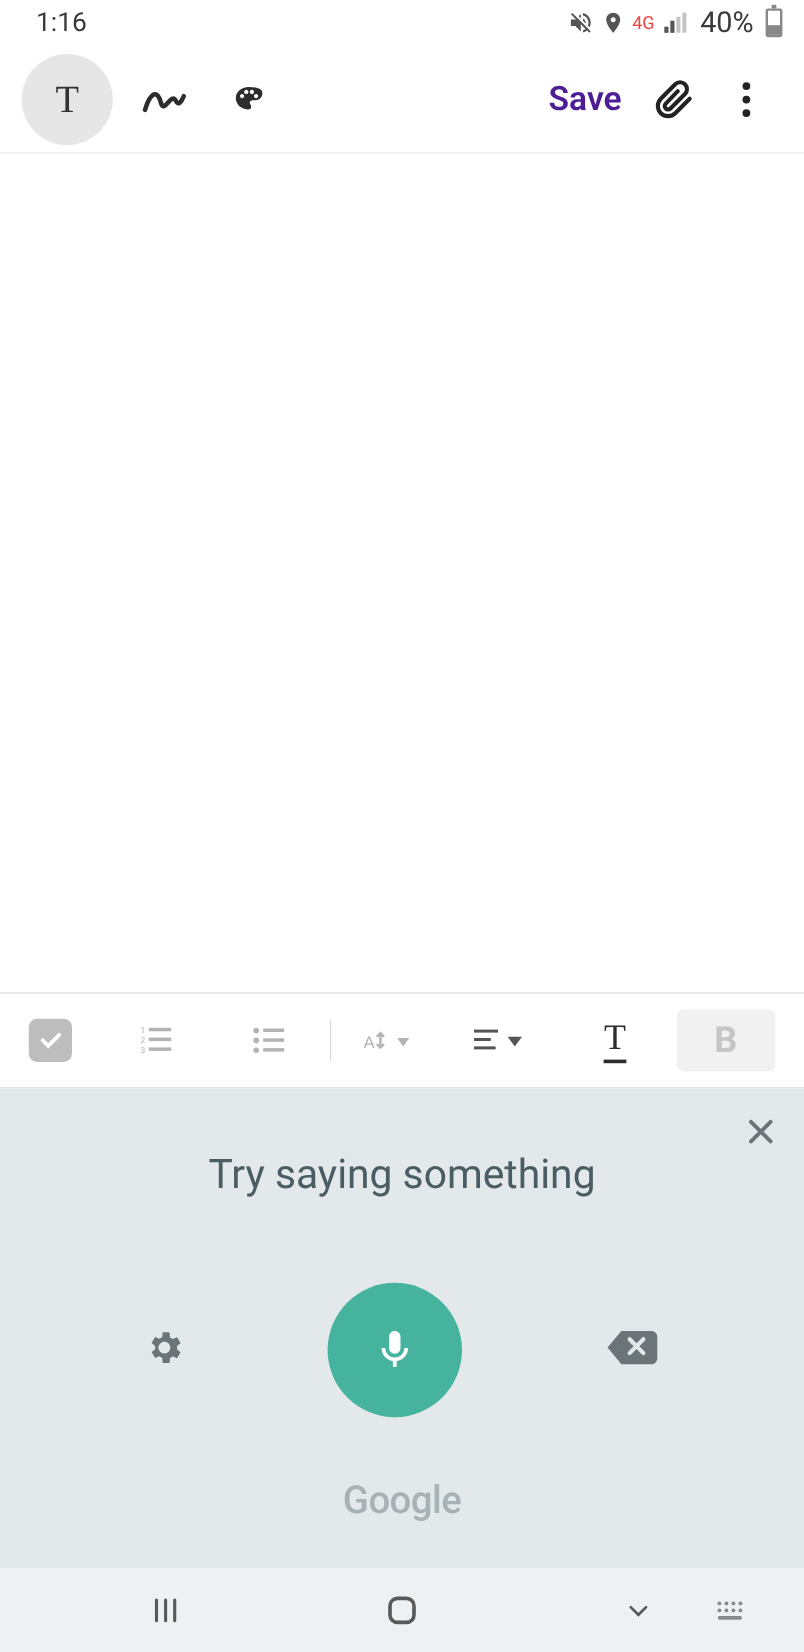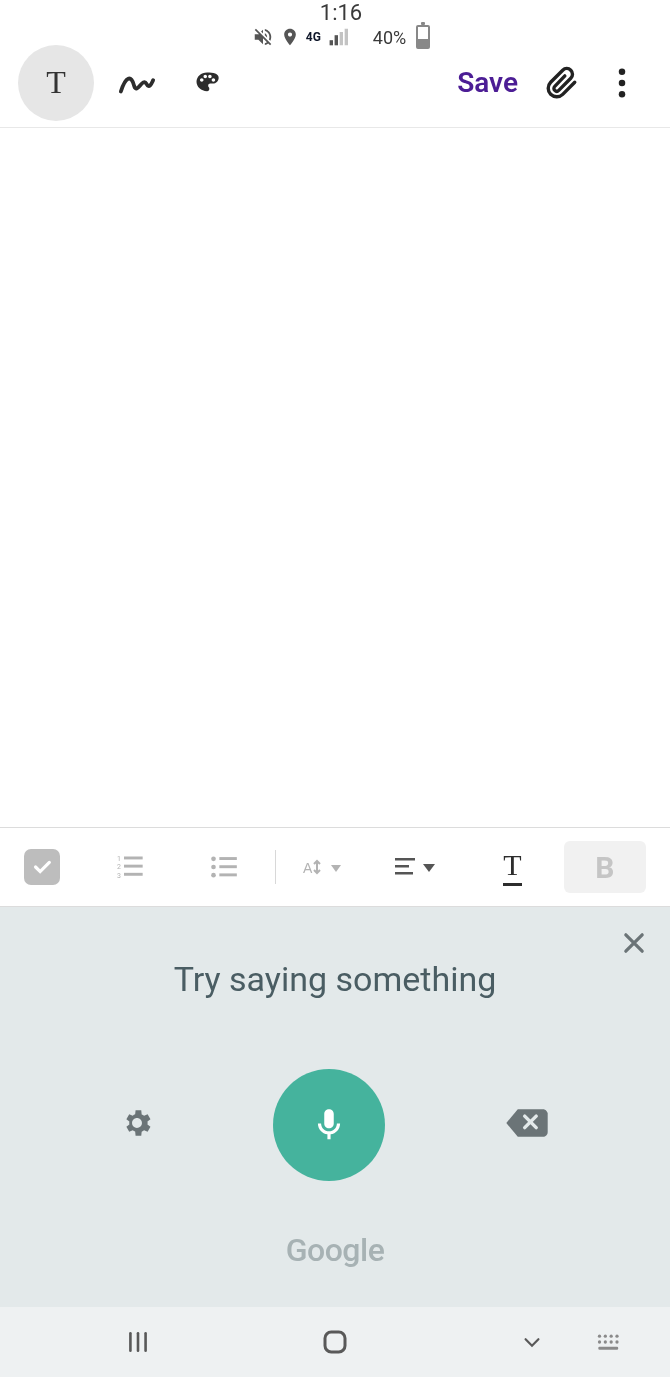--- a/index.html
+++ b/index.html
@@ -13,27 +13,26 @@
     position: relative;
     overflow: hidden;
   }
   
   .status-bar {
     height: 38px;
     display: flex;
     align-items: center;
     padding: 0 18px 0 30px;
     color: #3a3a3a;
-    flex-direction: column;
   }
   .status-time { font-size: 22px; font-weight: 400; }
   .status-spacer { flex: 1; }
   .status-icons { display: flex; align-items: center; gap: 6px; }
   .status-icons svg { display: block; }
-  .battery-pct { font-size: 18px; margin-left: 18px; }
+  .battery-pct { font-size: 24px; margin-left: 4px; }
   .battery-shell {
     width: 14px; height: 24px;
     border: 2px solid #888; border-radius: 2px;
     position: relative; margin-left: 4px;
     display: flex; align-items: flex-end;
   }
   .battery-shell::before {
     content: ""; position: absolute; top: -5px; left: 3px;
     width: 4px; height: 3px; background: #888; border-radius: 1px;
   }
@@ -182,21 +181,21 @@
 <div class="status-bar">
   <div class="status-time">1:16</div>
   <div class="status-spacer"></div>
   <div class="status-icons">
     <svg width="22" height="22" viewBox="0 0 24 24" fill="#555">
         <path d="M16.5 12c0-1.8-1-3.3-2.5-4v2.2l2.4 2.4c.1-.2.1-.4.1-.6zM19 12c0 .9-.2 1.8-.5 2.6l1.5 1.5c.6-1.2 1-2.6 1-4.1 0-4.3-3-7.9-7-8.8v2.1c2.9.9 5 3.5 5 6.7zM4.3 3L3 4.3 7.7 9H3v6h4l5 5v-6.7l4.3 4.3c-.7.5-1.4.9-2.3 1.1v2.1c1.4-.3 2.6-.9 3.7-1.8l2 2L21 19.7l-9-9L4.3 3zM12 4L9.9 6.1 12 8.2V4z"></path>
       </svg>
     <svg width="20" height="22" viewBox="0 0 24 24" fill="#555">
         <path d="M12 2C8.1 2 5 5.1 5 9c0 5.3 7 13 7 13s7-7.8 7-13c0-3.9-3.1-7-7-7zm0 9.5c-1.4 0-2.5-1.1-2.5-2.5S10.6 6.5 12 6.5s2.5 1.1 2.5 2.5S13.4 11.5 12 11.5z"></path>
       </svg>
-    <span style="font-size:12px;font-weight:700;color:#0f172a">4G</span>
+    <span style="font-size:15px;font-weight:400;color:#ef4444">4G</span>
     <svg width="22" height="20" viewBox="0 0 24 24" fill="#888">
         <path d="M2 22h4v-6H2v6zm6 0h4V10H8v12zm6 0h4V6h-4v16zm6 0h4V2h-4v20z" opacity=".5"></path>
         <path d="M2 22h4v-6H2v6zm6 0h4V10H8v12z" fill="#555"></path>
       </svg>
     <span class="battery-pct">40%</span>
     <div class="battery-shell">
         <div class="battery-fill"></div>
       </div>
   </div>
 </div>

